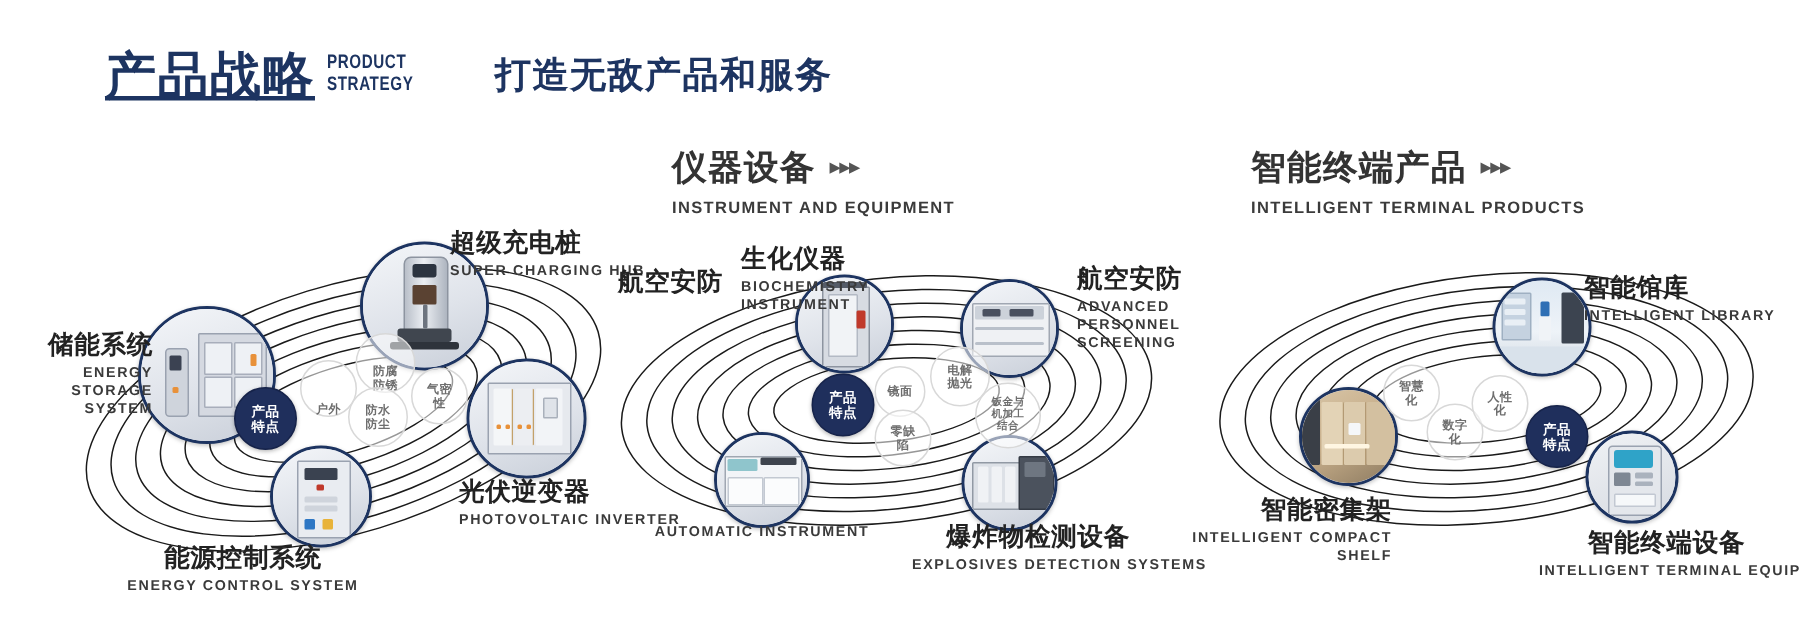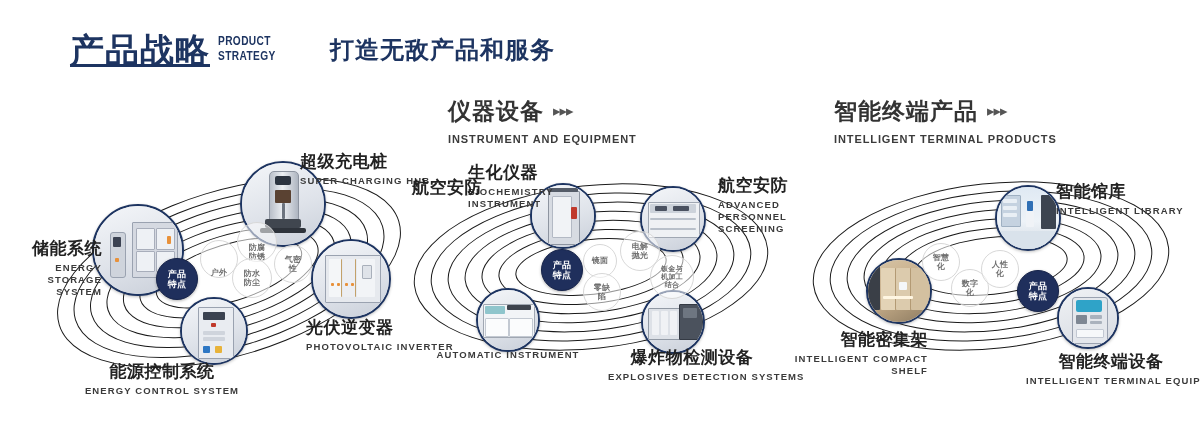--- a/index.html
+++ b/index.html
@@ -113,21 +113,21 @@
       <div class="box" style="left:42px;top:22px;width:17px;height:20px;background:#eef1f5;border:1px solid #a8aebb;"></div>
       <div class="box" style="left:62px;top:22px;width:17px;height:20px;background:#eef1f5;border:1px solid #a8aebb;"></div>
       <div class="box" style="left:42px;top:45px;width:17px;height:19px;background:#eef1f5;border:1px solid #a8aebb;"></div>
       <div class="box" style="left:62px;top:45px;width:17px;height:19px;background:#eef1f5;border:1px solid #a8aebb;"></div>
       <div class="box" style="left:73px;top:30px;width:4px;height:8px;background:#e8913a;"></div>
       <div class="box" style="left:16px;top:26px;width:14px;height:44px;background:#cfd4dc;border:1px solid #9aa2b0;border-radius:3px;"></div>
       <div class="box" style="left:19px;top:31px;width:8px;height:10px;background:#3b4252;"></div>
       <div class="box" style="left:21px;top:52px;width:4px;height:4px;background:#e8913a;"></div>
     </div>
   </div>
-  <div class="lab right" style="left:0px;top:220px;width:102px;margin-top:19px;">
+  <div class="lab right" style="left:0px;top:220px;width:102px;">
     <div class="cn">储能系统</div>
     <div class="en" style="white-space:normal;padding-left:13px;">ENERGY STORAGE SYSTEM</div>
   </div>
 
   <div class="node" style="left:240px;top:161px;width:82px;height:82px;">
     <div class="ph bg-soft">
       <div class="box" style="left:27px;top:8px;width:28px;height:48px;background:linear-gradient(90deg,#b9bfc9,#eceff3 45%,#aeb5c0);border-radius:5px 5px 0 0;border:1px solid #8d94a0;"></div>
       <div class="box" style="left:33px;top:13px;width:16px;height:9px;background:#2c3440;border-radius:2px;"></div>
       <div class="box" style="left:33px;top:27px;width:16px;height:13px;background:#5a4232;"></div>
       <div class="box" style="left:23px;top:56px;width:36px;height:9px;background:#40464f;border-radius:2px;"></div>
@@ -201,21 +201,21 @@
     </div>
 
   <div class="node" style="left:530px;top:183px;width:62px;height:62px;">
     <div class="ph bg-soft">
       <div class="box" style="left:16px;top:6px;width:30px;height:52px;background:#d7dbe2;border:1px solid #8d94a0;"></div>
       <div class="box" style="left:20px;top:11px;width:18px;height:40px;background:#f1f3f6;border:1px solid #b3b9c4;"></div>
       <div class="box" style="left:39px;top:22px;width:6px;height:12px;background:#c0392b;"></div>
       <div class="box" style="left:16px;top:3px;width:30px;height:4px;background:#555c68;"></div>
     </div>
   </div>
-  <div class="lab" style="left:468px;top:163px;">
+  <div class="lab" style="left:494px;top:163px;">
     <div class="cn">生化仪器</div>
     <div class="en" style="white-space:normal;width:92px;">BIOCHEMISTRY INSTRUMENT</div>
   </div>
 
   <div class="lab" style="left:412px;top:178px;">
     <div class="cn">航空安防</div>
   </div>
 
   <div class="node" style="left:640px;top:186px;width:62px;height:62px;">
     <div class="ph bg-soft">

